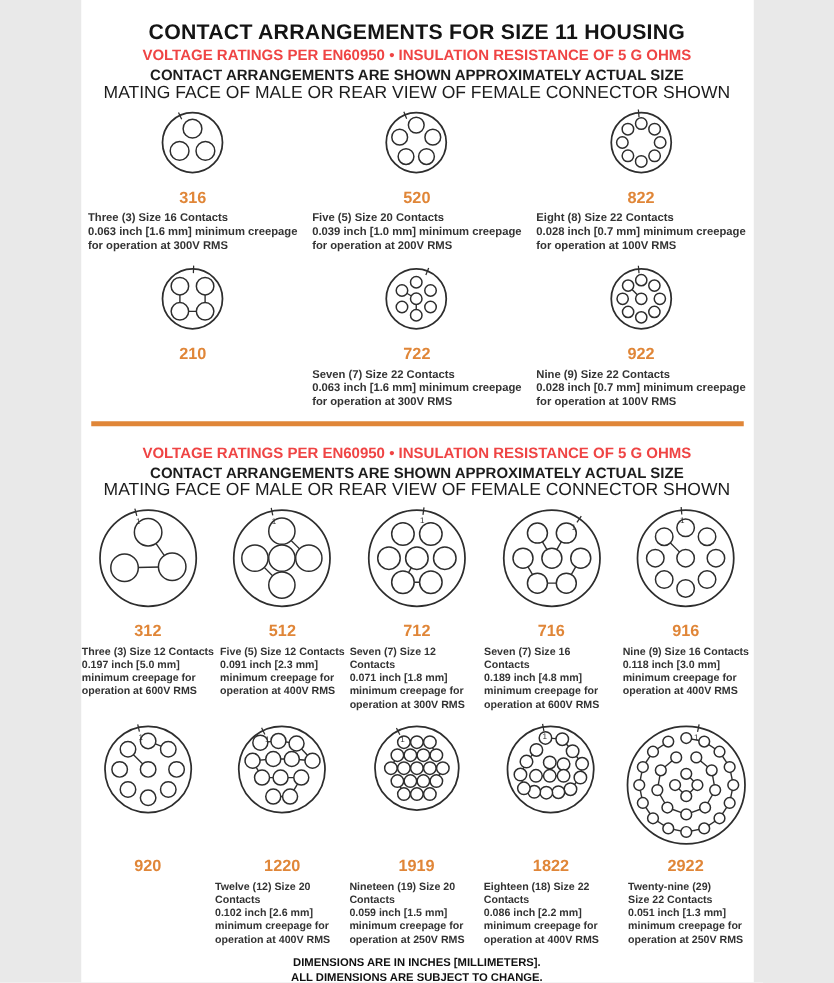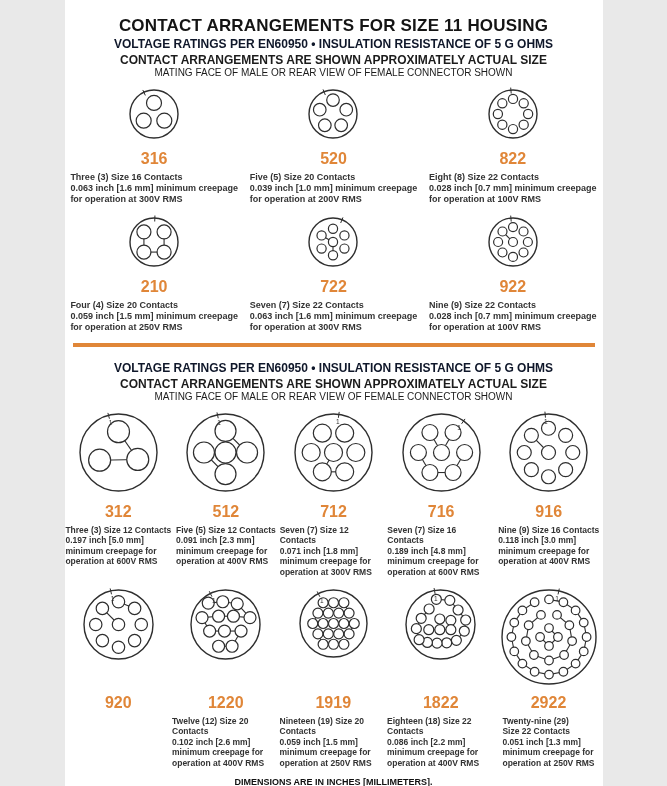--- a/index.html
+++ b/index.html
@@ -5,32 +5,32 @@
   html,body{margin:0;padding:0;background:#e9e9e9;}
   .page{
     width:538px;height:786px;margin:0 auto;background:#ffffff;
     overflow:hidden;position:relative;
     font-family:"Liberation Sans", sans-serif;color:#1a1a1a;
   }
   .sec{padding-top:16px;}
   .sec.second{padding-top:6px;}
   .hdr{text-align:center;}
   .title{font-size:17px;line-height:19px;font-weight:700;color:#141414;letter-spacing:.2px;margin-bottom:2px;}
-  .subtitle{font-size:12px;line-height:15px;font-weight:700;color:#0f172a;margin-bottom:1px;}
+  .subtitle{font-size:12px;line-height:15px;font-weight:700;color:#ef4444;margin-bottom:1px;}
   .note1{font-size:12px;line-height:14px;font-weight:700;color:#1c1c1c;}
-  .note2{font-size:10px;line-height:12px;font-weight:400;color:#1c1c1c;margin-bottom:4px;}
+  .note2{font-size:14px;line-height:12px;font-weight:400;color:#1c1c1c;margin-bottom:4px;}
   .row{display:flex;justify-content:center;align-items:flex-start;margin-bottom:6px;}
   .cell{display:flex;flex-direction:column;align-items:center;}
   .cell-s11{width:195px;}
   .cell-s19{width:131px;}
   .fig{display:flex;justify-content:center;align-items:flex-start;}
   .row-s11a .fig,.row-s11b .fig{height:64px;}
   .row-s19a .fig{height:93px;}
   .row-s19b .fig{height:108px;}
-  .pn{font-size:16px;font-weight:700;color:#E08638;text-align:center;margin:3px 0 4px;}
+  .pn{font-size:13px;font-weight:700;color:#E08638;text-align:center;margin:3px 0 4px;}
   .desc{font-size:9px;line-height:11px;font-weight:700;color:#333;text-align:left;}
   .cell-s19 .desc{font-size:8.5px;line-height:10.4px;}
   .divider{height:4px;background:#E08638;margin:10px 8px 8px;}
   .footer{margin-top:8px;text-align:center;font-size:9px;line-height:12px;font-weight:700;color:#101010;}
   svg{display:block;}
 </style>
 </head>
 <body>
 
 <div class="page">
@@ -111,25 +111,20 @@
               <line x1="41.08" y1="20.92" x2="41.08" y2="41.08" stroke="#2e2e2e" stroke-width="1.1"></line>
               <line x1="20.92" y1="41.08" x2="41.08" y2="41.08" stroke="#2e2e2e" stroke-width="1.1"></line>
               <circle cx="20.92" cy="20.92" r="7" fill="#fff" stroke="#2e2e2e" stroke-width="1.2"></circle>
               <circle cx="41.08" cy="20.92" r="7" fill="#fff" stroke="#2e2e2e" stroke-width="1.2"></circle>
               <circle cx="41.08" cy="41.08" r="7" fill="#fff" stroke="#2e2e2e" stroke-width="1.2"></circle>
               <circle cx="20.92" cy="41.08" r="7" fill="#fff" stroke="#2e2e2e" stroke-width="1.2"></circle>
               <line x1="31.92483666261628" y1="4.516143083993963" x2="31.71543968240127" y2="10.512488046108537" stroke="#2e2e2e" stroke-width="1"></line>
             </svg>
           </div>
           <div class="pn">210</div>
-          <div class="desc">
-            <div>Four (4) Size 20 Contacts</div>
-            <div>0.059 inch [1.5 mm] minimum creepage</div>
-            <div>for operation at 250V RMS</div>
-          </div>
         </div>
         <div class="cell cell-s11">
           <div class="fig">
             <svg width="62" height="62" viewBox="0 0 62 62">
               <circle cx="31" cy="31" r="24" fill="none" stroke="#2e2e2e" stroke-width="1.4"></circle>
               <line x1="19.576" y1="24.4" x2="31" y2="31" stroke="#2e2e2e" stroke-width="1.1"></line>
               <line x1="31" y1="31" x2="31" y2="44.2" stroke="#2e2e2e" stroke-width="1.1"></line>
               <circle cx="31" cy="31" r="4.6" fill="#fff" stroke="#2e2e2e" stroke-width="1.2"></circle>
               <circle cx="31" cy="17.799999999999997" r="4.6" fill="#fff" stroke="#2e2e2e" stroke-width="1.2"></circle>
               <circle cx="42.424" cy="24.4" r="4.6" fill="#fff" stroke="#2e2e2e" stroke-width="1.2"></circle>

